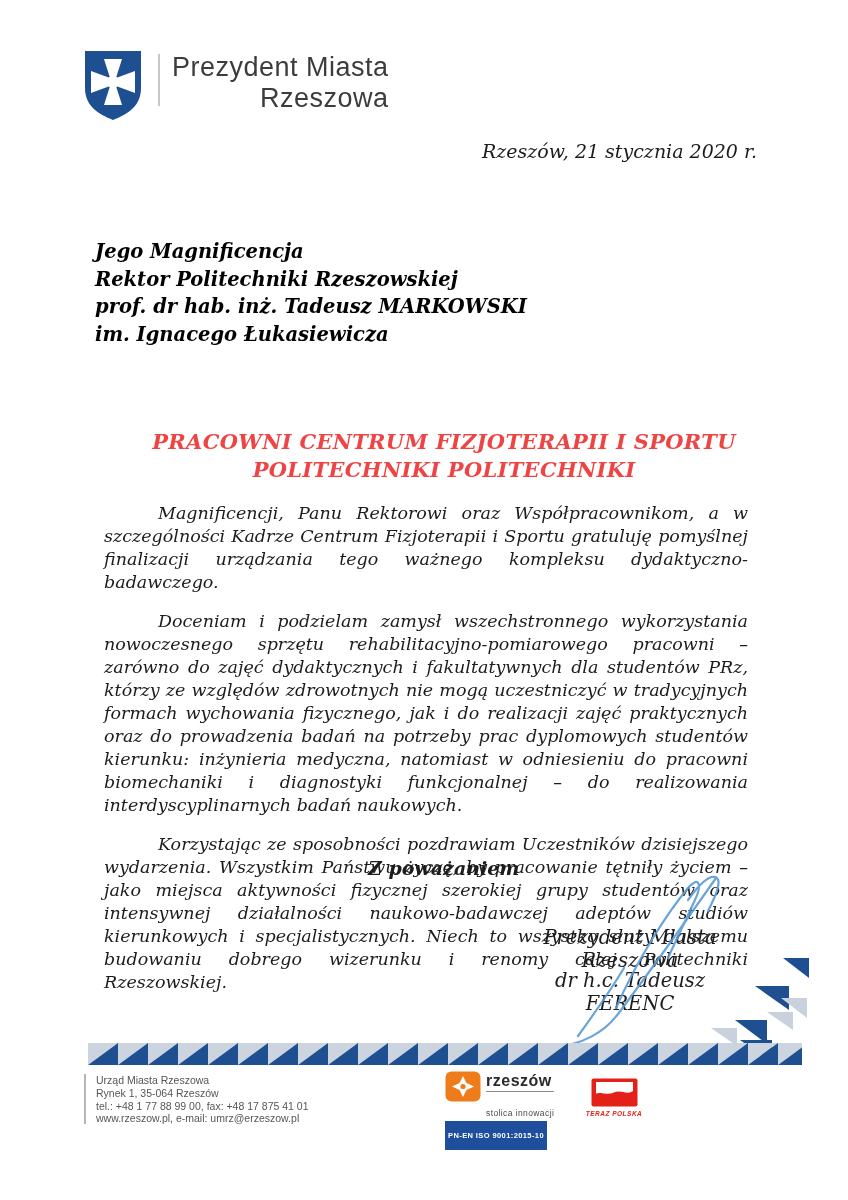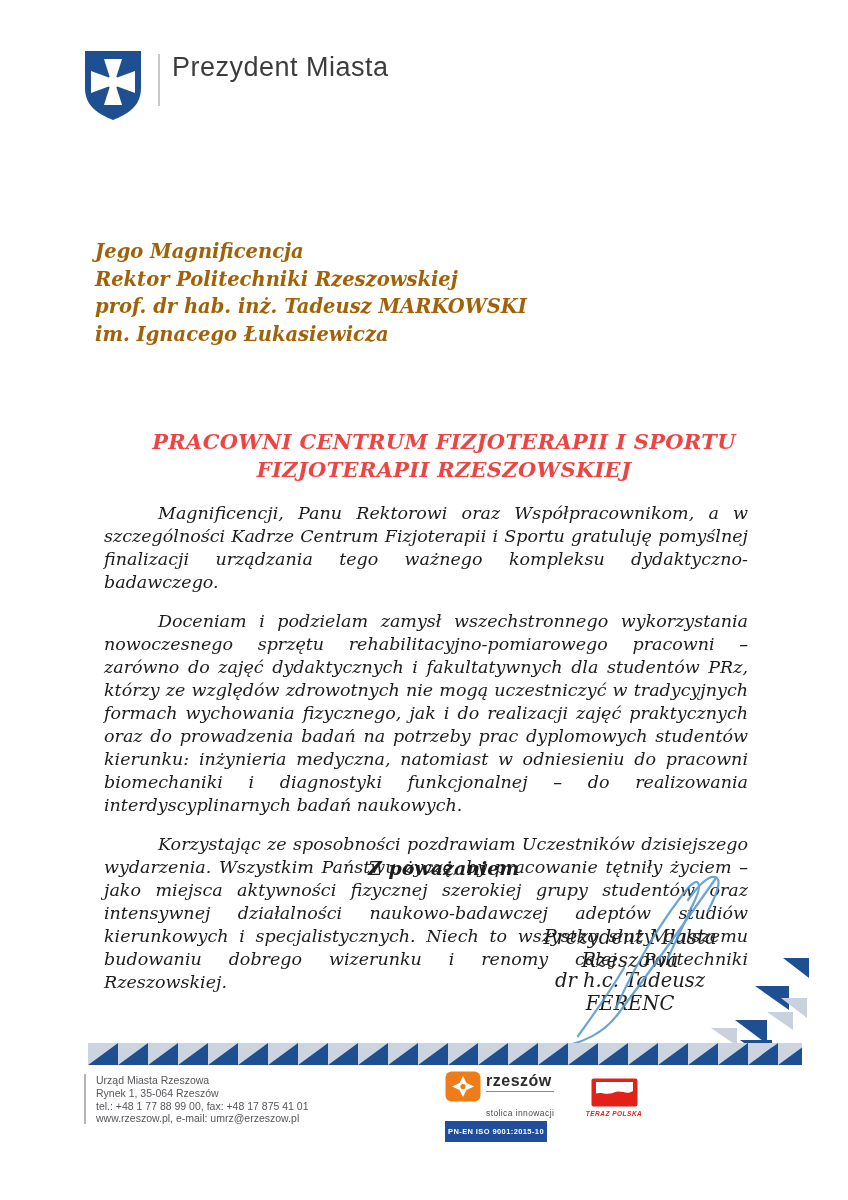--- a/index.html
+++ b/index.html
@@ -16,21 +16,21 @@
     font-family:"Liberation Sans", sans-serif;font-size:27px;line-height:31px;
     color:#3c3c3e;font-weight:400;letter-spacing:.5px;padding-top:2px;
   }
   
   .dateline{
     position:absolute;right:91px;top:140px;font-style:italic;font-size:19px;color:#1c1c1e;
   }
   
   .addressee{
     position:absolute;left:95px;top:238px;font-style:italic;font-weight:bold;
-    font-size:19.5px;line-height:27.5px;color:#a16207;
+    font-size:19.5px;line-height:27.5px;color:#000000;
   }
   
   .salutation{
     position:absolute;left:88px;top:398px;width:676px;text-align:center;
     font-style:italic;font-size:18px;color:#1c1c1e;
   }
   .subject{
     position:absolute;left:106px;top:428px;width:676px;text-align:center;
     font-style:italic;font-weight:bold;font-size:21px;line-height:28px;
     color:#ef4444;letter-spacing:.3px;
@@ -63,21 +63,21 @@
     position:absolute;left:96px;top:1074px;
     font-family:"Liberation Sans", sans-serif;font-size:10.5px;line-height:12.8px;color:#55565a;
   }
   .rz-logo{position:absolute;left:445px;top:1071px;width:112px;}
   .rz-row{display:flex;align-items:flex-start;}
   .rz-icon{width:36px;height:31px;flex:none;}
   .rz-wordmark{margin-left:5px;font-family:"Liberation Sans", sans-serif;color:#2b2b2d;}
   .rz-name{font-size:16px;font-weight:bold;line-height:19px;letter-spacing:.5px;}
   .rz-tagline{font-size:8.5px;color:#49494b;letter-spacing:.4px;border-top:1px solid #8a8a8c;padding-top:16px;margin-top:1px;}
   .iso-badge{
-    margin-top:3px;width:102px;height:21px;background:#1e4e9c;color:#ffffff;
+    margin-top:3px;width:102px;height:29px;background:#1e4e9c;color:#ffffff;
     font-family:"Liberation Sans", sans-serif;font-size:7.5px;font-weight:bold;
     display:flex;align-items:center;justify-content:center;letter-spacing:.4px;
   }
   .tp-logo{position:absolute;left:585px;top:1078px;width:58px;text-align:center;}
   .tp-flag{width:47px;height:29px;display:block;margin:0 auto;}
   .tp-label{
     margin-top:3px;font-family:"Liberation Sans", sans-serif;font-size:6.5px;font-weight:bold;
     font-style:italic;color:#e32119;letter-spacing:.5px;
   }
   .bc-logo{position:absolute;left:660px;top:1068px;width:92px;text-align:center;}
@@ -97,34 +97,36 @@
       <path d="M2,1 H58 V38 C58,56 45,64 30,70 C15,64 2,56 2,38 Z" fill="#1d4f91"></path>
       <polygon points="21,9 39,9 33,28 27,28" fill="#ffffff"></polygon>
       <polygon points="21,55 39,55 33,36 27,36" fill="#ffffff"></polygon>
       <polygon points="8,21 8,43 27,36 27,28" fill="#ffffff"></polygon>
       <polygon points="52,21 52,43 33,36 33,28" fill="#ffffff"></polygon>
       <rect x="26" y="27" width="8" height="10" fill="#ffffff"></rect>
     </svg>
     <div class="lh-divider"></div>
     <div class="lh-title">
       <div>Prezydent Miasta</div>
+      <div>Rzeszowa</div>
     </div>
   </div>
 
+  <div class="dateline">Rzeszów, 21 stycznia 2020 r.</div>
 
   <div class="addressee">
     <div>Jego Magnificencja</div>
     <div>Rektor Politechniki Rzeszowskiej</div>
     <div>prof. dr hab. inż. Tadeusz MARKOWSKI</div>
     <div>im. Ignacego Łukasiewicza</div>
   </div>
 
   <div class="subject">
     <div>PRACOWNI CENTRUM FIZJOTERAPII I SPORTU</div>
-    <div>FIZJOTERAPII RZESZOWSKIEJ</div>
+    <div>POLITECHNIKI POLITECHNIKI</div>
   </div>
 
   <div class="body-text">
     <p>Magnificencji, Panu Rektorowi oraz Współpracownikom, a w szczególności Kadrze Centrum Fizjoterapii i Sportu gratuluję pomyślnej finalizacji urządzania tego ważnego kompleksu dydaktyczno-badawczego.</p>
     <p>Doceniam i podzielam zamysł wszechstronnego wykorzystania nowoczesnego sprzętu rehabilitacyjno-pomiarowego pracowni – zarówno do zajęć dydaktycznych i fakultatywnych dla studentów PRz, którzy ze względów zdrowotnych nie mogą uczestniczyć w tradycyjnych formach wychowania fizycznego, jak i do realizacji zajęć praktycznych oraz do prowadzenia badań na potrzeby prac dyplomowych studentów kierunku: inżynieria medyczna, natomiast w odniesieniu do pracowni biomechaniki i diagnostyki funkcjonalnej – do realizowania interdyscyplinarnych badań naukowych.</p>
     <p>Korzystając ze sposobności pozdrawiam Uczestników dzisiejszego wydarzenia. Wszystkim Państwu życzę, by pracowanie tętniły życiem – jako miejsca aktywności fizycznej szerokiej grupy studentów oraz intensywnej działalności naukowo-badawczej adeptów studiów kierunkowych i specjalistycznych. Niech to wszystko służy dalszemu budowaniu dobrego wizerunku i renomy całej Politechniki Rzeszowskiej.</p>
   </div>
 
   <div class="closing">Z poważaniem</div>
 

